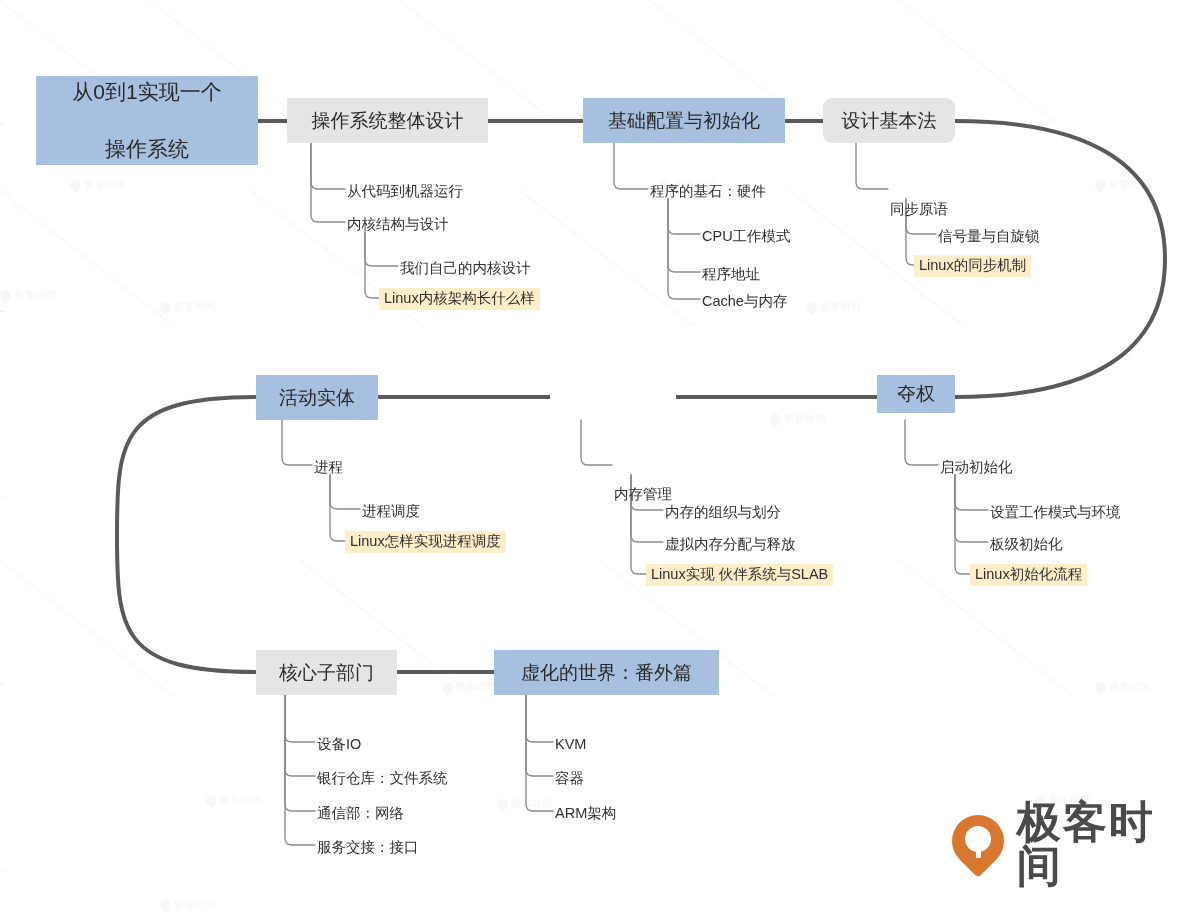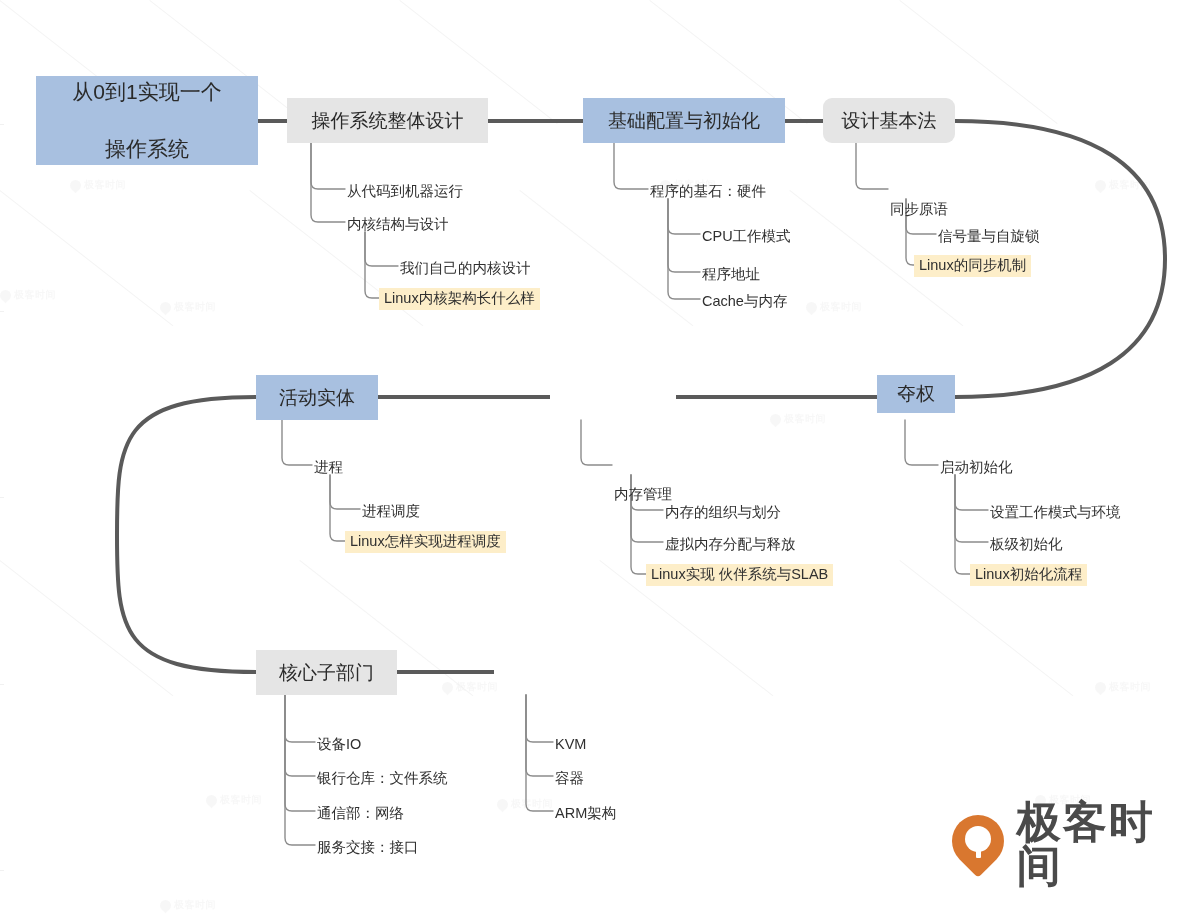--- a/index.html
+++ b/index.html
@@ -300,20 +300,21 @@
 
   <div class="node node-green" style="left:823px; top:98px; width:132px; height:45px;border-radius:9px;">设计基本法</div>
 
   <div class="node node-blue" style="left:877px; top:375px; width:78px; height:38px;">夺权</div>
 
 
   <div class="node node-green" style="left:256px; top:650px; width:141px; height:45px;">核心子部门</div>
 
   <div class="node node-blue" style="left:256px; top:375px; width:122px; height:45px;">活动实体</div>
 
+  <div class="node node-blue" style="left:494px; top:650px; width:225px; height:45px;">虚化的世界：番外篇</div>
 
   <div class="leaf" style="left:342px; top:181px;">从代码到机器运行</div>
   <div class="leaf" style="left:342px; top:214px;">内核结构与设计</div>
   <div class="leaf" style="left:395px; top:258px;">我们自己的内核设计</div>
   <div class="leaf hl" style="left:379px; top:288px;">Linux内核架构长什么样</div>
 
   <div class="leaf" style="left:645px; top:181px;">程序的基石：硬件</div>
   <div class="leaf" style="left:697px; top:226px;">CPU工作模式</div>
   <div class="leaf" style="left:697px; top:264px;">程序地址</div>
   <div class="leaf" style="left:697px; top:291px;">Cache与内存</div>

